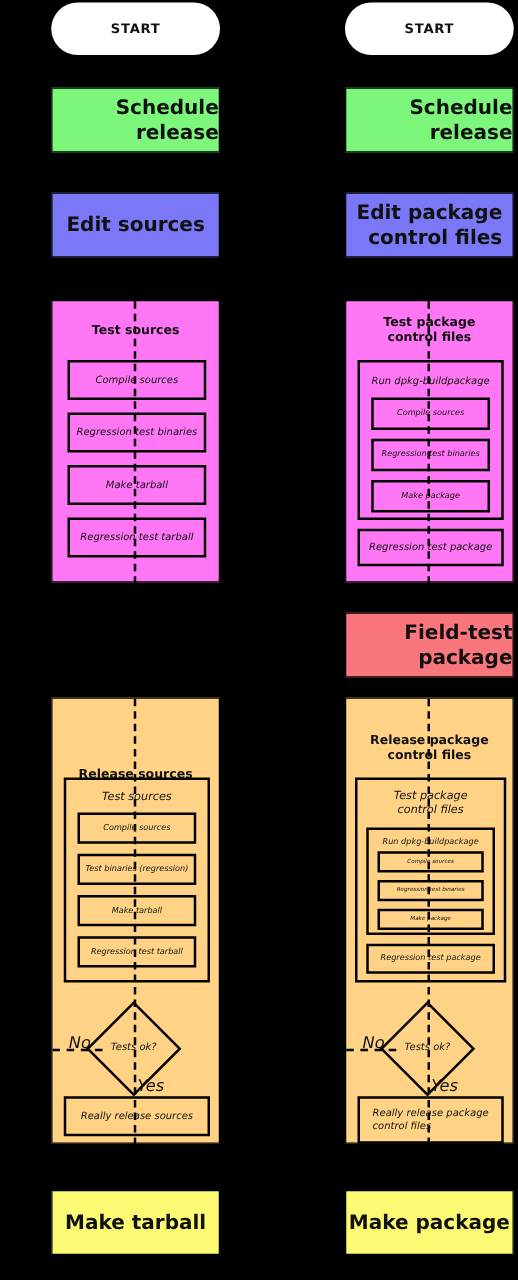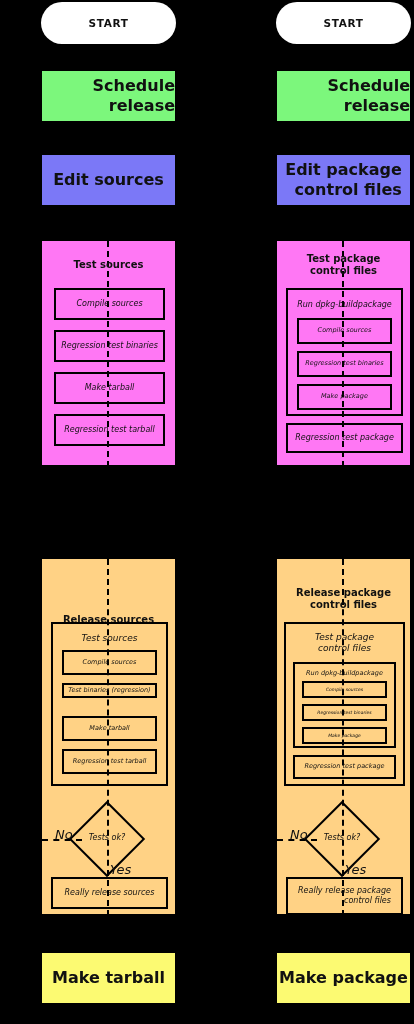--- a/index.html
+++ b/index.html
@@ -100,21 +100,21 @@
   }
 
   
   .sub {
     position: absolute;
     box-sizing: border-box;
     border: 2px solid #000000;
     display: flex;
     align-items: center;
     justify-content: center;
-    text-align: right;
+    text-align: left;
     color: #111111;
     font-style: italic;
     line-height: 1.2;
     background: transparent;
   }
   .sub .label { display: block; white-space: pre-line; }
 
   .sub.nested-title {
     display: block;
     text-align: center;
@@ -205,21 +205,21 @@
     <div class="group orange">
       <div class="spine" style="left:65px; top:0; height:357px;"></div>
       <div class="grouptitle" style="top:34px;margin-top:21px;">Release sources</div>
 
       <div class="sub nested-title" style="left:9px; top:63px; width:117px; height:164px; font-size:9px;">
         <div class="subtitle" style="top:9px;">Test sources</div>
       </div>
       <div class="sub" style="left:20px; top:91px; width:95px; height:25px; font-size:6.5px;">
         <span class="label">Compile sources</span>
       </div>
-      <div class="sub" style="left:20px; top:124px; width:95px; height:15px; font-size:6.5px;">
+      <div class="sub" style="left:20px; top:124px; width:95px; height:25px; font-size:6.5px;">
         <span class="label">Test binaries (regression)</span>
       </div>
       <div class="sub" style="left:20px; top:157px; width:95px; height:25px; font-size:6.5px;">
         <span class="label">Make tarball</span>
       </div>
       <div class="sub" style="left:20px; top:190px; width:95px; height:25px; font-size:6.5px;">
         <span class="label">Regression test tarball</span>
       </div>
 
       <div class="diamond" style="left:38px; top:253px; width:54px; height:54px;"></div>
@@ -268,20 +268,23 @@
         <span class="label">Regression test binaries</span>
       </div>
       <div class="sub" style="left:20px; top:143px; width:95px; height:26px; font-size:6.5px;">
         <span class="label">Make package</span>
       </div>
       <div class="sub" style="left:9px; top:182px; width:117px; height:30px; font-size:8px;">
         <span class="label">Regression test package</span>
       </div>
     </div>
 
+    <div class="node proc red">
+      <span class="label">Field-test package</span>
+    </div>
 
     <div class="group orange">
       <div class="spine" style="left:65px; top:0; height:357px;"></div>
       <div class="grouptitle" style="top:28px;">Release package
 control files</div>
 
       <div class="sub nested-title" style="left:7px; top:63px; width:121px; height:164px; font-size:9px;">
         <div class="subtitle" style="top:8px;">Test package
 control files</div>
       </div>

